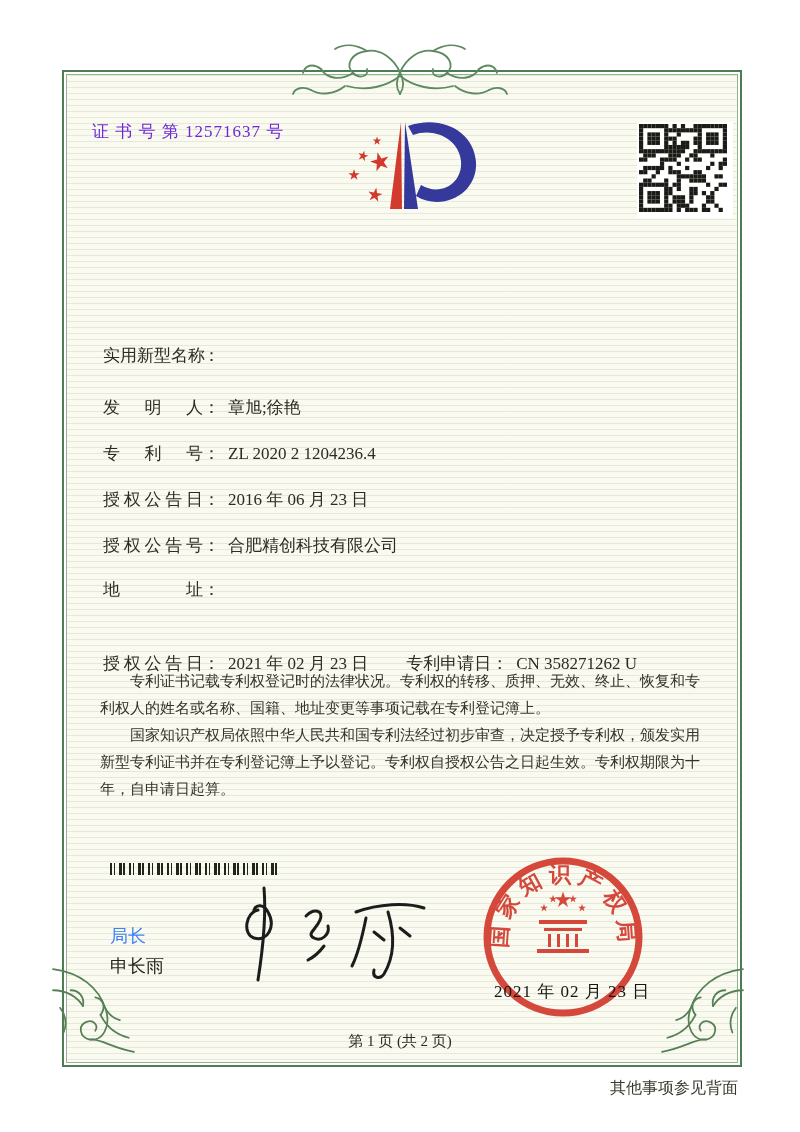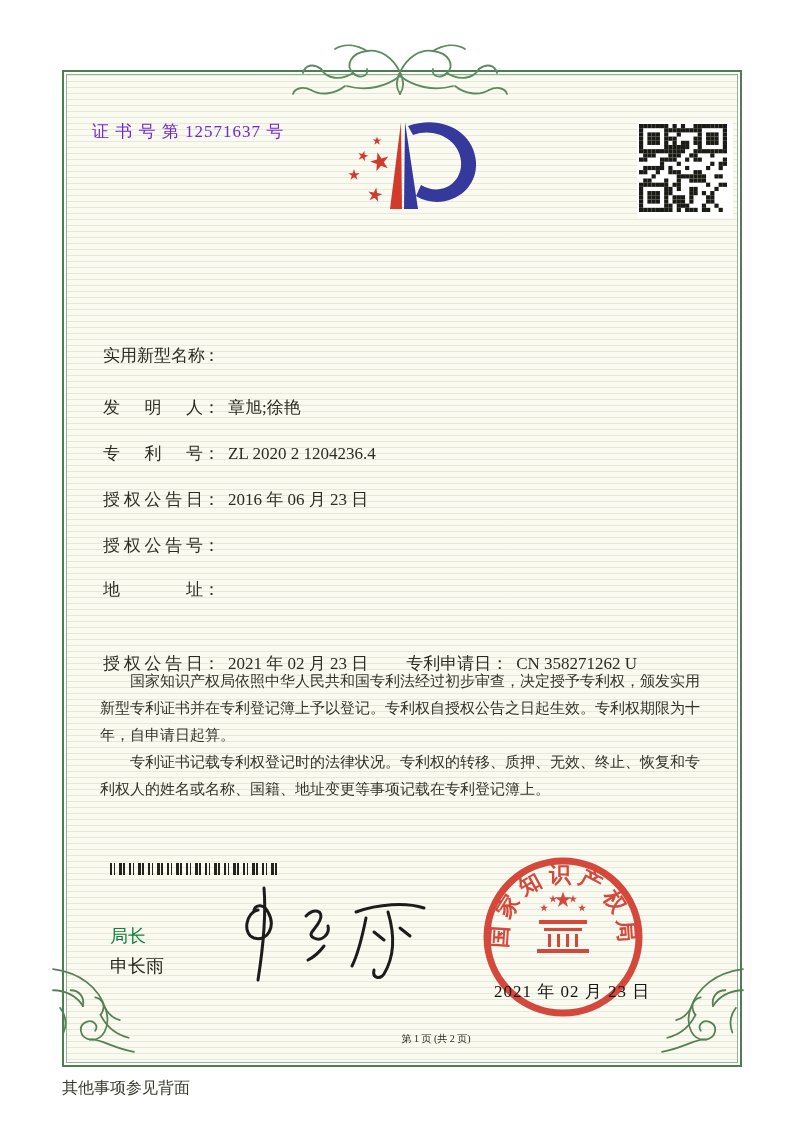--- a/index.html
+++ b/index.html
@@ -22,25 +22,25 @@
          white-space:nowrap;}
   .colon{margin-right:8px;}
   .field-value{max-width:452px;}
   .grant2{margin-left:38px;display:flex;}
   .paras{left:100px;top:668px;width:608px;font-size:15px;line-height:27px;color:#33322b;}
   .paras p{margin:0;text-indent:2em;}
   .barcode{left:110px;top:863px;width:170px;height:12px;
      background:repeating-linear-gradient(90deg,#24241f 0 2px,transparent 2px 4px,
         #24241f 4px 5px,transparent 5px 9px,#24241f 9px 12px,transparent 12px 13px,
         #24241f 13px 15px,transparent 15px 19px);}
-  .sig-title{left:110px;top:924px;font-size:18px;color:#15803d;font-family:"Liberation Sans",sans-serif;}
+  .sig-title{left:110px;top:924px;font-size:18px;color:#3b82f6;font-family:"Liberation Sans",sans-serif;}
   .sig-name{left:110px;top:954px;font-size:18px;color:#26261f;font-family:Liberation Sans, sans-serif;}
   .seal-date{left:494px;top:980px;font-size:17px;color:#141414;letter-spacing:1px;z-index:5;}
-  .page-footer{left:62px;top:1032px;width:676px;text-align:center;font-size:10px;color:#2b2b25;margin-left:36px;}
-  .back-note{left:62px;top:1078px;width:676px;text-align:left;font-size:16px;color:#3a3930;}
+  .page-footer{left:62px;top:1032px;width:676px;text-align:center;font-size:15px;color:#2b2b25;}
+  .back-note{left:62px;top:1078px;width:676px;text-align:right;font-size:16px;color:#3a3930;}
   svg{display:block;}
 </style>
 </head>
 <body>
 
 <div class="sheet">
 
   <div class="frame">
     <div class="frame-inner"></div>
   </div>
@@ -344,39 +344,40 @@
       <span class="field-value">ZL 2020 2 1204236.4</span>
   </div>
   <div class="field-row" style="top:488px">
     <span class="field-label">授权公告日</span>
       <span class="colon">：</span>
       <span class="field-value">2016 年 06 月 23 日</span>
   </div>
   <div class="field-row" style="top:534px">
     <span class="field-label">授权公告号</span>
       <span class="colon">：</span>
+      <span class="field-value">合肥精创科技有限公司</span>
   </div>
   <div class="field-row" style="top:578px">
     <span class="field-label">地址</span>
       <span class="colon">：</span>
   </div>
   <div class="field-row" style="top:652px">
     <span class="field-label">授权公告日</span>
       <span class="colon">：</span>
       <span class="field-value">2021 年 02 月 23 日</span>
     <span class="grant2">
       <span class="field-label" style="width:85px">专利申请日</span>
         <span class="colon">：</span>
         <span class="field-value">CN 358271262 U</span>
     </span>
   </div>
 
   <div class="abs paras">
+    <p>专利证书记载专利权登记时的法律状况。专利权的转移、质押、无效、终止、恢复和专利权人的姓名或名称、国籍、地址变更等事项记载在专利登记簿上。</p>
     <p>国家知识产权局依照中华人民共和国专利法经过初步审查，决定授予专利权，颁发实用新型专利证书并在专利登记簿上予以登记。专利权自授权公告之日起生效。专利权期限为十年，自申请日起算。</p>
-    <p>专利证书记载专利权登记时的法律状况。专利权的转移、质押、无效、终止、恢复和专利权人的姓名或名称、国籍、地址变更等事项记载在专利登记簿上。</p>
   </div>
 
   <div class="abs barcode"></div>
 
   <div class="abs sig-title">局长</div>
   <div class="abs sig-name">申长雨</div>
 
   <svg class="abs" style="left:228px;top:882px" width="210" height="105" viewBox="0 0 210 105">
     <g stroke="#1c1c1c" stroke-width="3" fill="none" stroke-linecap="round" stroke-linejoin="round">
       <path d="M30,28 C18,30 14,52 26,56 C40,60 48,44 40,30 C36,22 28,22 26,28"></path>

